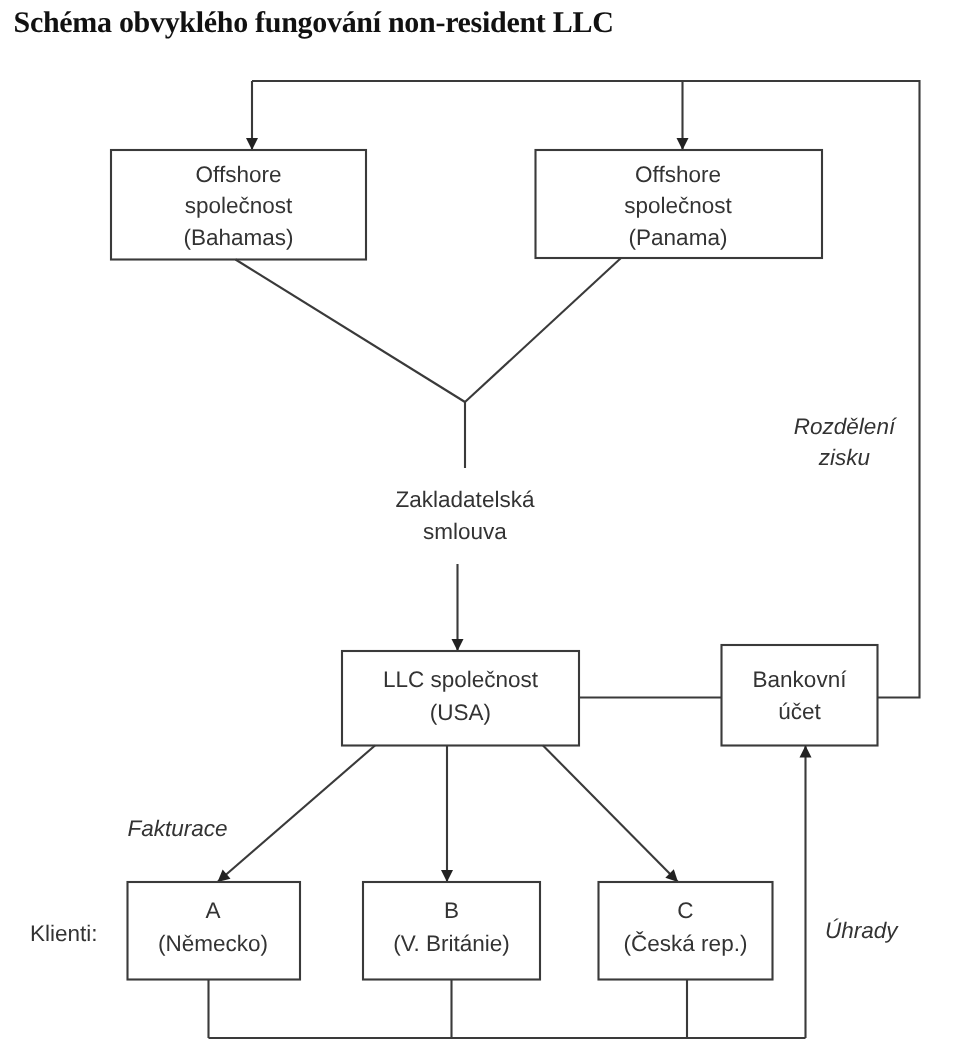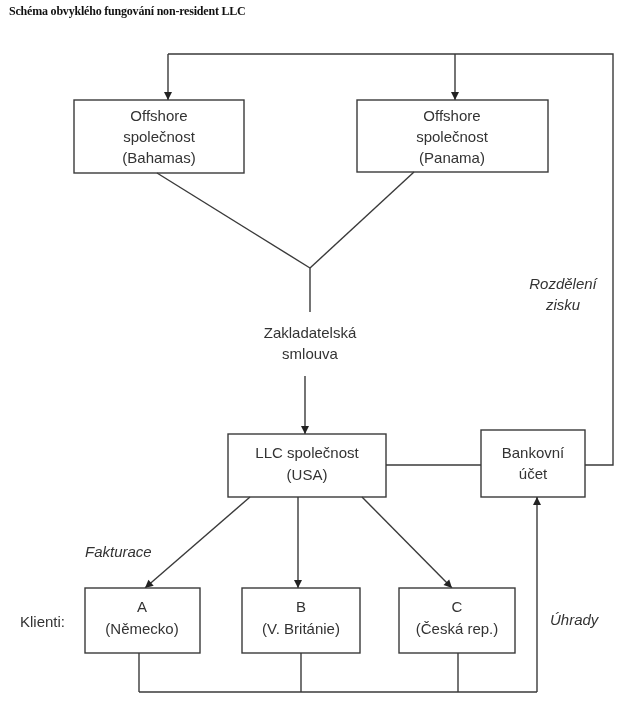--- a/index.html
+++ b/index.html
@@ -1,20 +1,20 @@
 <!DOCTYPE html>
 <html><head>
 <meta charset="utf-8">
 <style>
   html, body { margin: 0; padding: 0; background: #ffffff; }
   body { width: 640px; height: 707px; position: relative; overflow: hidden; }
   .title {
     position: absolute; left: 9px; top: 4px;
     font-family: "Liberation Serif", "DejaVu Serif", serif;
-    font-weight: bold; font-size: 12px; color: #111;
+    font-weight: bold; font-size: 20px; color: #111;
     letter-spacing: -0.2px; white-space: nowrap;
   }
   svg { position: absolute; left: 0; top: 0; }
   .box { fill: #ffffff; stroke: #3a3a3a; stroke-width: 1.4; }
   .ln { stroke: #3a3a3a; stroke-width: 1.4; fill: none; }
   .lbl { font-family: "Liberation Sans", "DejaVu Sans", sans-serif; font-size: 15px; fill: #333; }
   .ital { font-style: italic; }
 </style>
 </head>
 <body>

